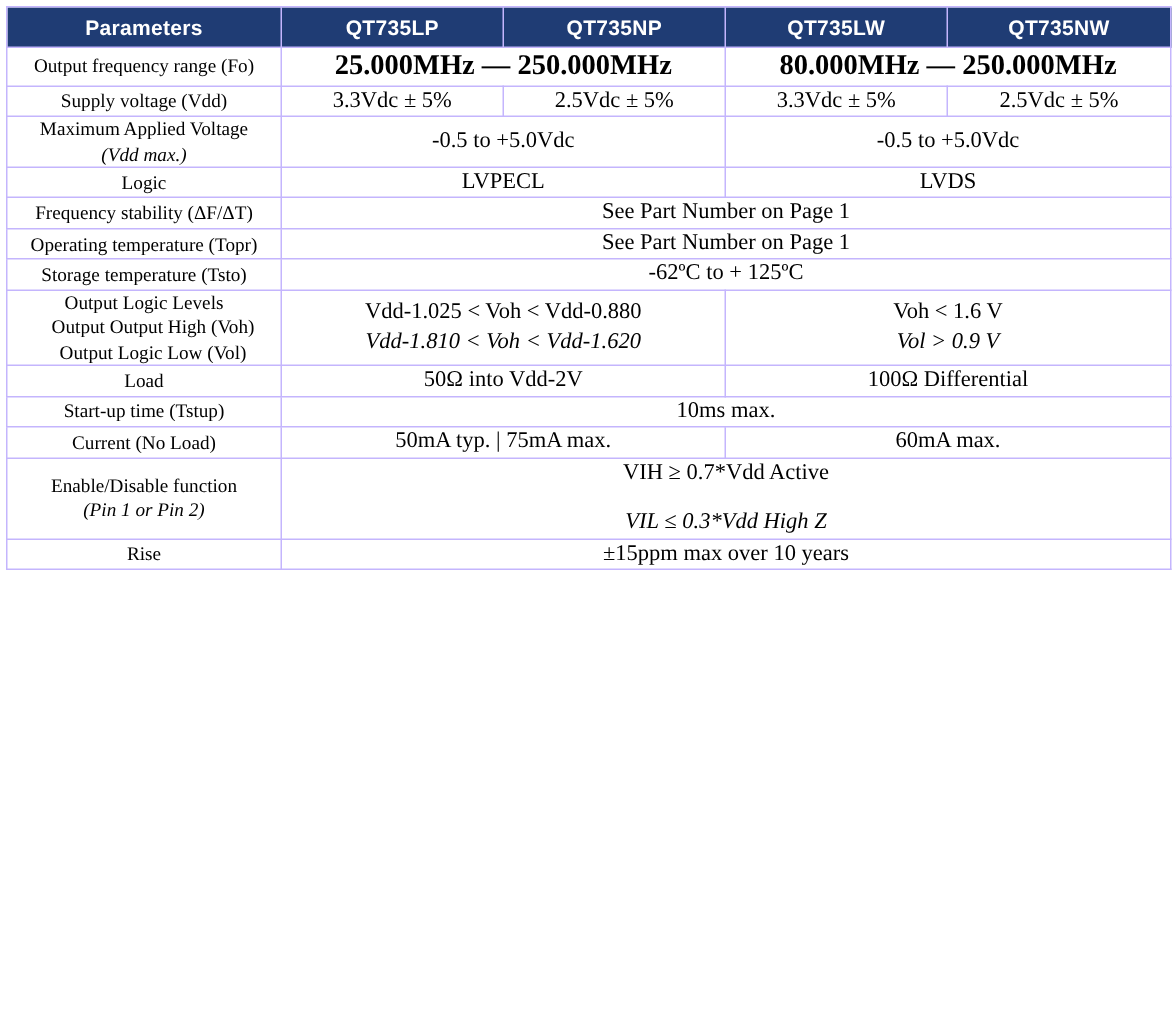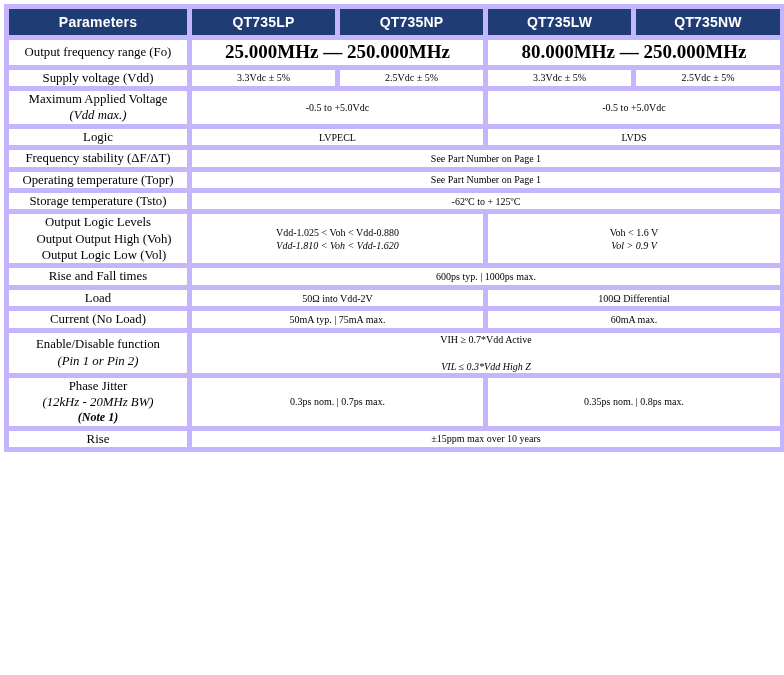--- a/index.html
+++ b/index.html
@@ -19,21 +19,21 @@
     box-sizing: border-box;
     width: 784px;
   }
   table.spec {
     border-collapse: collapse;
     width: 776px;
     table-layout: fixed;
     font-size: 12.5px;
   }
   table.spec td, table.spec th {
-    border: 5px solid #c4b5fd;
+    border: 1px solid #c4b5fd;
     padding: 0;
     vertical-align: middle;
     text-align: center;
   }
   thead th {
     background: #1f3c74;
     color: #ffffff;
     font-family: "Liberation Sans", sans-serif;
     font-weight: bold;
     font-size: 14px;
@@ -44,21 +44,21 @@
   td.param {
     text-align: left;
     padding: 5px 6px 5px 7px;
     line-height: 1.28;
     font-size: 12.8px;
   }
   td.val {
     text-align: center;
     padding: 5px 4px;
     line-height: 1.3;
-    font-size: 10px;
+    font-size: 15px;
   }
   td.bold {
     font-weight: bold;
     font-size: 19px;
   }
   .sub {
     display: block;
     padding-left: 12px;
   }
   .note {
@@ -128,41 +128,36 @@
         <tr>
           <td class="param"><span>Storage temperature (Tsto)</span></td>
           <td class="val" colspan="4"><span>-62ºC to + 125ºC</span></td>
         </tr>
         <tr class="tall">
           <td class="param"><span>Output Logic Levels</span><span class="sub">Output Output High (Voh)</span><span class="sub">Output Logic Low (Vol)</span></td>
           <td class="val" colspan="2"><span>Vdd-1.025 &lt; Voh &lt; Vdd-0.880</span><span class="line2">Vdd-1.810 &lt; Voh &lt; Vdd-1.620</span></td>
           <td class="val" colspan="2"><span>Voh &lt; 1.6 V</span><span class="line2">Vol &gt; 0.9 V</span></td>
         </tr>
         <tr>
-          <td class="param"><span>Rise and Fall times</span></td>
-          <td class="val" colspan="4"><span>600ps typ. | 1000ps max.</span></td>
-        </tr>
-        <tr>
           <td class="param"><span>Load</span></td>
           <td class="val" colspan="2"><span>50Ω into Vdd-2V</span></td>
           <td class="val" colspan="2"><span>100Ω Differential</span></td>
+        </tr>
+        <tr>
+          <td class="param"><span>Start-up time (Tstup)</span></td>
+          <td class="val" colspan="4"><span>10ms max.</span></td>
         </tr>
         <tr>
           <td class="param"><span>Current (No Load)</span></td>
           <td class="val" colspan="2"><span>50mA typ. | 75mA max.</span></td>
           <td class="val" colspan="2"><span>60mA max.</span></td>
         </tr>
         <tr class="tall">
           <td class="param"><span>Enable/Disable function</span><span class="line2">(Pin 1 or Pin 2)</span></td>
           <td class="val" colspan="4"><span>VIH ≥ 0.7*Vdd Active</span><span class="line2" style="margin-top: 14px;">VIL ≤ 0.3*Vdd High Z</span></td>
         </tr>
-        <tr class="tall">
-          <td class="param"><span>Phase Jitter</span><span class="line2">(12kHz - 20MHz BW)</span><span class="line2 note">(Note 1)</span></td>
-          <td class="val" colspan="2"><span>0.3ps nom. |  0.7ps max.</span></td>
-          <td class="val" colspan="2"><span>0.35ps nom. |  0.8ps max.</span></td>
-        </tr>
         <tr>
           <td class="param"><span>Rise</span></td>
           <td class="val" colspan="4"><span>±15ppm max over 10 years</span></td>
         </tr>
       </tbody>
   </table>
 </div>
 
 </body></html>

